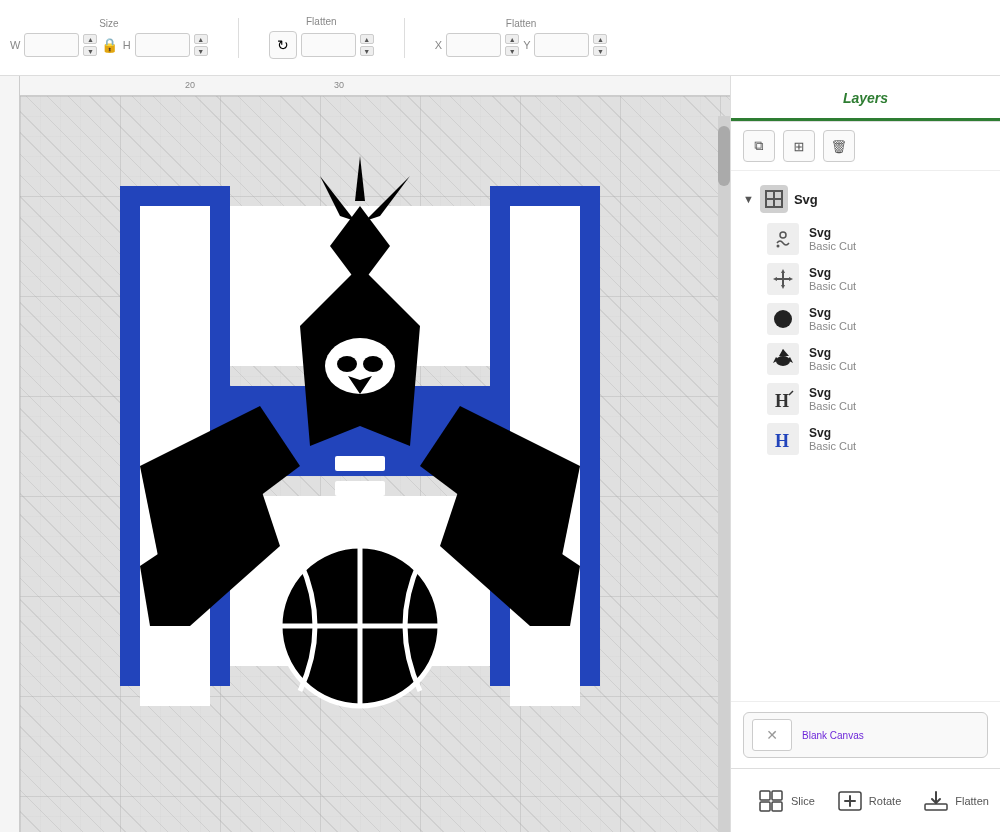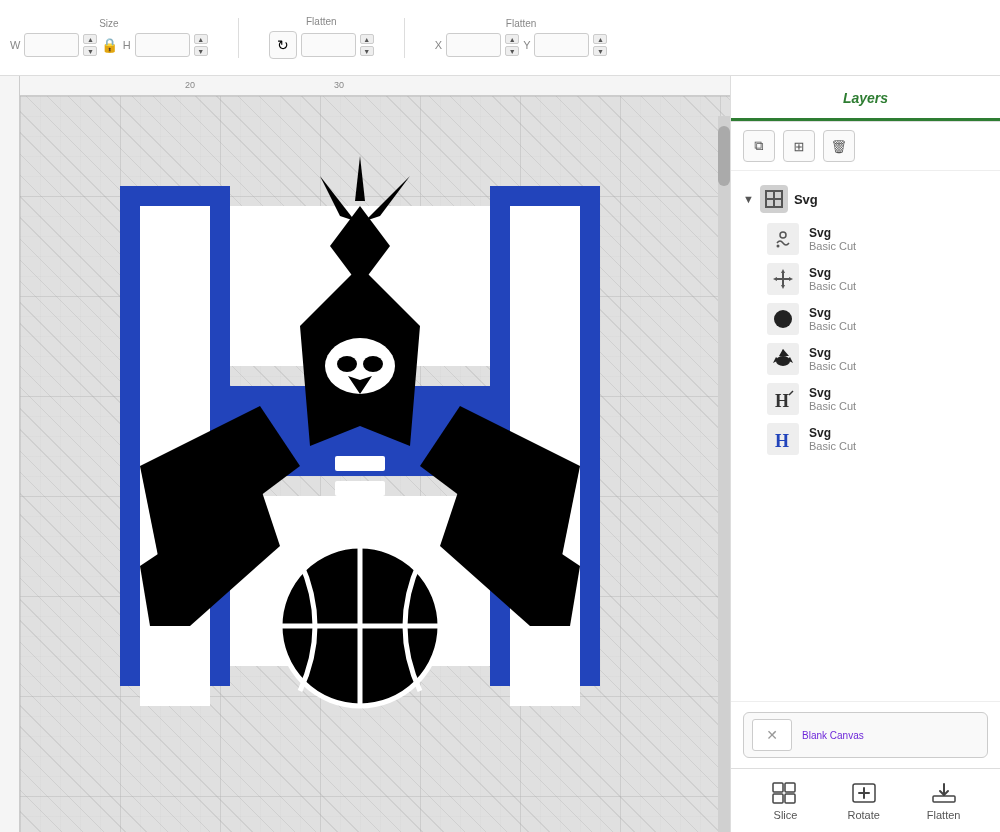--- a/index.html
+++ b/index.html
@@ -341,21 +341,21 @@
       height: 64px;
       background: #fff;
       border-top: 1px solid #ddd;
       display: flex;
       align-items: center;
       justify-content: space-around;
       padding: 0 16px;
     }
     .bottom-btn {
       display: flex;
-      flex-direction: column;
+      flex-direction: row;
       align-items: center;
       gap: 4px;
       cursor: pointer;
       padding: 6px 10px;
     }
     .bottom-btn-icon {
       width: 30px;
       height: 24px;
       display: flex;
       align-items: center;

